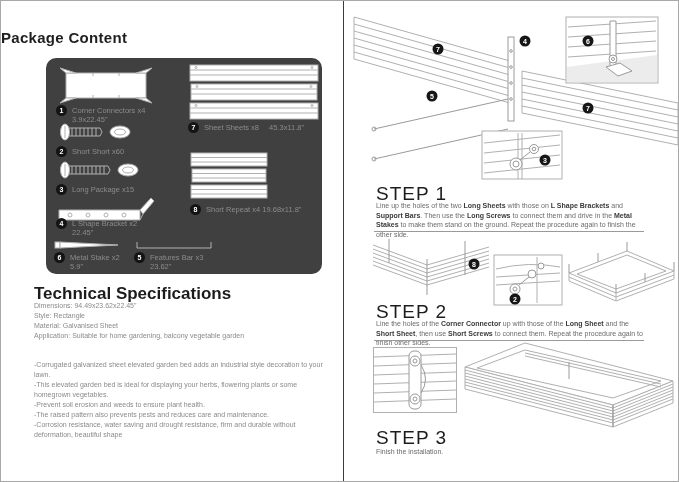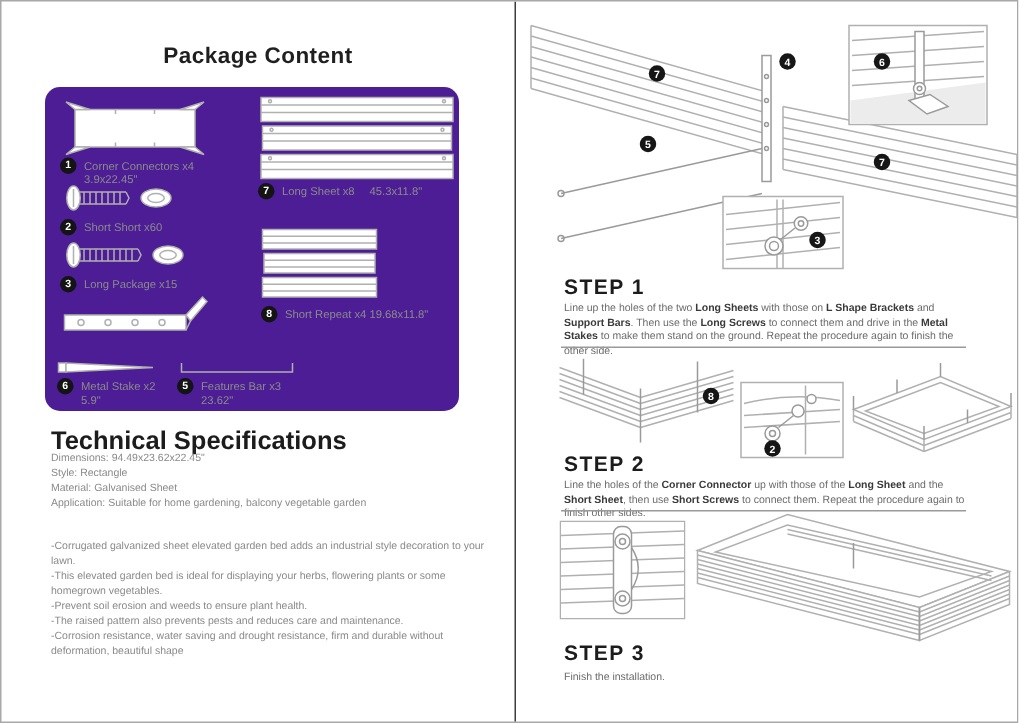--- a/index.html
+++ b/index.html
@@ -6,33 +6,33 @@
   html,body { background:#fff; }
   body { font-family:"Liberation Sans", sans-serif; }
   .page {
     position:relative; width:679px; height:482px; background:#ffffff;
     border:1px solid #a8a8a8; overflow:hidden;
   }
   .divider-v { position:absolute; left:342px; top:0; width:1px; height:482px; background:#3c3c3c; }
   .abs { position:absolute; }
 
   
-  .pkg-title { left:0; top:28px; width:342px; text-align:center; font-size:15px; font-weight:bold; color:#1f1f1f; letter-spacing:.3px; }
-  .panel { left:29px; top:57px; width:276px; height:216px; background:#4c1d95; border-radius:10px; }
+  .pkg-title { left:0; top:28px; width:342px; font-size:15px; font-weight:bold; color:#1f1f1f; letter-spacing:.3px; }
+  .panel { left:45px; top:57px; width:276px; height:216px; background:#404040; border-radius:10px; }
   .item { display:flex; gap:5px; align-items:flex-start; }
   .badge { flex:0 0 auto; width:11px; height:11px; border-radius:50%; background:#141414; color:#fff; font-size:7px; line-height:11px; text-align:center; font-weight:bold; }
   .item .txt { font-size:7.5px; color:#8b8b8b; line-height:9px; padding-top:1px; }
   .item .size { font-size:7.5px; color:#8b8b8b; }
   .inline-size { margin-left:10px; }
 
   .sec-title { font-size:17px; font-weight:bold; color:#1c1c1c; }
   .sec-lines { font-size:7px; color:#8a8a8a; line-height:10px; width:295px; }
 
   
-  .step-title { font-size:14px; color:#1c1c1c; letter-spacing:1px; font-weight:bold; }
+  .step-title { font-size:19px; color:#1c1c1c; letter-spacing:1px; font-weight:normal; }
   .step-text { font-size:7px; color:#6b6b6b; line-height:9.5px; }
   .step-text b { color:#3a3a3a; }
   .hr { height:1px; background:#9a9a9a; }
 
   svg { display:block; }
   .st  { stroke:#b0b0b0; fill:none; stroke-width:1; }
   .stw { stroke:#b0b0b0; fill:#ffffff; stroke-width:1; }
   .std { stroke:#9a9a9a; fill:none; stroke-width:1; }
   .stdw{ stroke:#9a9a9a; fill:#ffffff; stroke-width:1; }
   .ground { fill:#ececec; stroke:none; }
@@ -108,20 +108,25 @@
 
     <svg class="abs" style="left:10px;top:138px" width="100" height="28" viewBox="0 0 100 28">
       <polygon class="stw" points="3,14 84,14 84,24 3,24"></polygon>
       <circle class="st" cx="14" cy="19" r="2"></circle>
         <circle class="st" cx="32" cy="19" r="2"></circle>
       <circle class="st" cx="50" cy="19" r="2"></circle>
         <circle class="st" cx="68" cy="19" r="2"></circle>
       <polygon class="stw" points="84,14 95,2 98,5 87,18"></polygon>
       <line class="st" x1="84" y1="24" x2="87" y2="18"></line>
     </svg>
+    <div class="abs item" style="left:10px;top:160px">
+      <span class="badge">4</span>
+      <span class="txt"><span>L Shape Bracket x2</span><br>
+      <span class="size">22.45"</span></span>
+    </div>
 
     <svg class="abs" style="left:8px;top:182px" width="66" height="10" viewBox="0 0 66 10">
       <rect class="stw" x="1" y="2" width="5" height="6"></rect>
       <polygon class="stw" points="6,2 64,5 6,8"></polygon>
     </svg>
     <div class="abs item" style="left:8px;top:194px">
       <span class="badge">6</span>
       <span class="txt"><span>Metal Stake x2</span><br>
       <span class="size">5.9"</span></span>
     </div>
@@ -151,21 +156,21 @@
         <circle cx="8" cy="3.5" r="1"></circle>
           <circle cx="124" cy="3.5" r="1"></circle>
         <circle cx="9" cy="22.5" r="1"></circle>
           <circle cx="123" cy="22.5" r="1"></circle>
         <circle cx="8" cy="41.5" r="1"></circle>
           <circle cx="124" cy="41.5" r="1"></circle>
       </g>
     </svg>
     <div class="abs item" style="left:142px;top:64px">
       <span class="badge">7</span>
-      <span class="txt"><span>Long Sheet x8</span><span class="inline-size">45.3x11.8"</span></span>
+      <span class="txt"><span>Sheet Sheets x8</span><span class="inline-size">45.3x11.8"</span></span>
     </div>
 
     <svg class="abs" style="left:144px;top:94px" width="80" height="48" viewBox="0 0 80 48">
       <g class="stw">
         <rect x="1" y="1" width="76" height="13"></rect>
           <rect x="2" y="17" width="74" height="13"></rect>
           <rect x="1" y="33" width="76" height="13"></rect>
       </g>
       <g class="st">
         <line x1="1" y1="5.5" x2="77" y2="5.5"></line>

